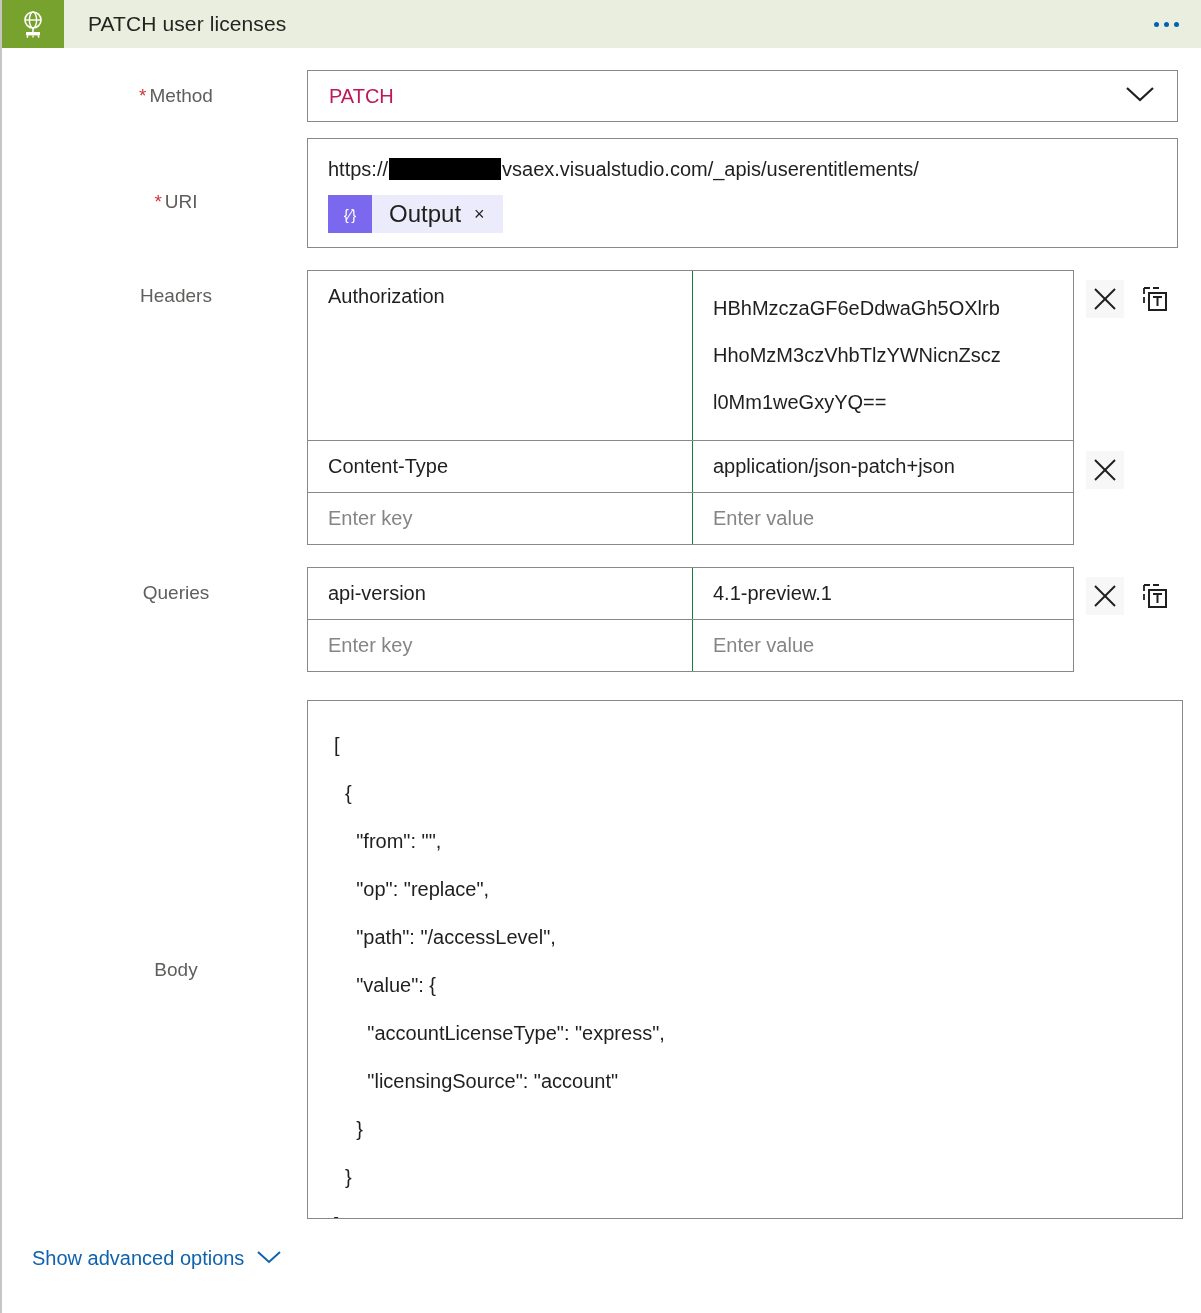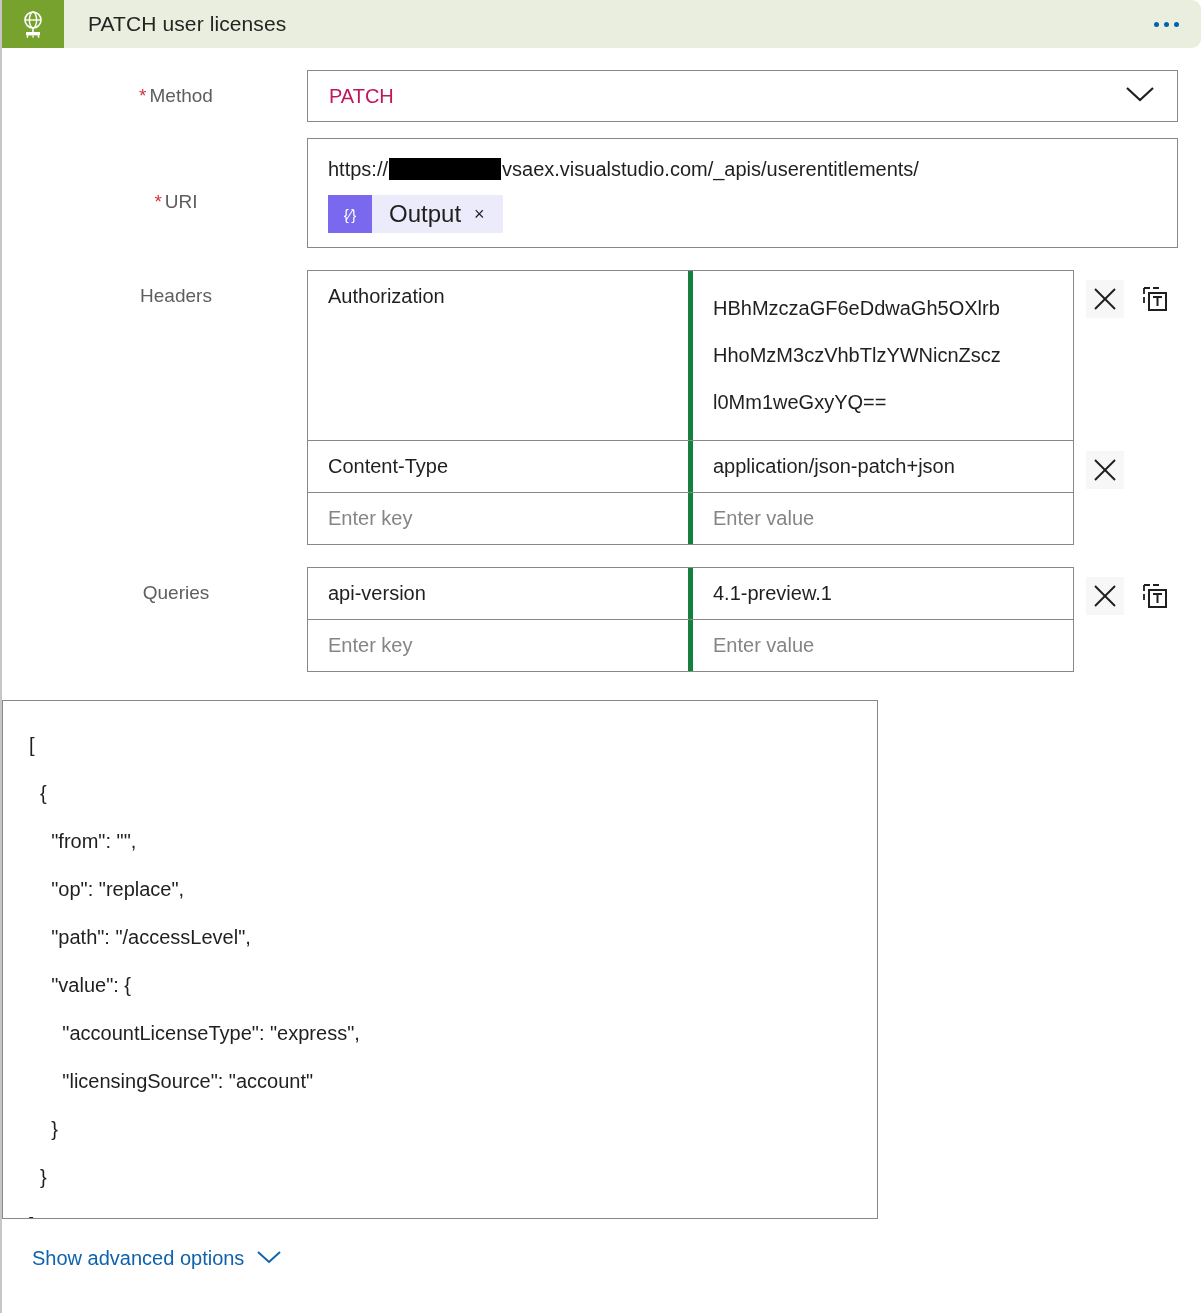--- a/index.html
+++ b/index.html
@@ -23,21 +23,20 @@
     background: #ffffff;
     border-left: 2px solid #c8c6c4;
   }
 
   
   .card-header {
     display: flex;
     align-items: center;
     height: 48px;
     background: #eaeedf;
-    border-radius: 9px;
   }
   .header-icon-box {
     width: 62px;
     height: 48px;
     background: #77a22d;
     display: flex;
     align-items: center;
     justify-content: center;
     flex: 0 0 62px;
   }
@@ -190,21 +189,21 @@
     border-collapse: collapse;
     width: 767px;
     box-sizing: border-box;
     background: #ffffff;
   }
   .kvrow { display: flex; }
   .kvrow + .kvrow { border-top: 1px solid #8a8886; }
   .kvkey {
     flex: 0 0 385px;
     box-sizing: border-box;
-    border-right: 5px solid #15803d;
+    border-right: 1px solid #15803d;
     padding: 14px 20px;
     font-size: 20px;
     color: #201f1e;
     cursor: text;
     word-break: break-word;
   }
   .kvval {
     flex: 1 1 auto;
     min-width: 0;
     box-sizing: border-box;
@@ -417,20 +416,21 @@
               <rect x="8" y="8" width="17" height="17" stroke="#201f1e" stroke-width="2" fill="#ffffff"></rect>
               <path d="M12 12 H21 M16.5 12 V21" stroke="#201f1e" stroke-width="2"></path>
             </svg>
           </button>
         </div>
       </div>
     </div>
   </div>
 
   <div class="row body-row">
+    <div class="row-label">Body</div>
     <div class="row-field">
       <div class="body-box">
         <div class="code-line">[</div>
         <div class="code-line">  {</div>
         <div class="code-line">    "from": "",</div>
         <div class="code-line">    "op": "replace",</div>
         <div class="code-line">    "path": "/accessLevel",</div>
         <div class="code-line">    "value": {</div>
         <div class="code-line">      "accountLicenseType": "express",</div>
         <div class="code-line">      "licensingSource": "account"</div>

